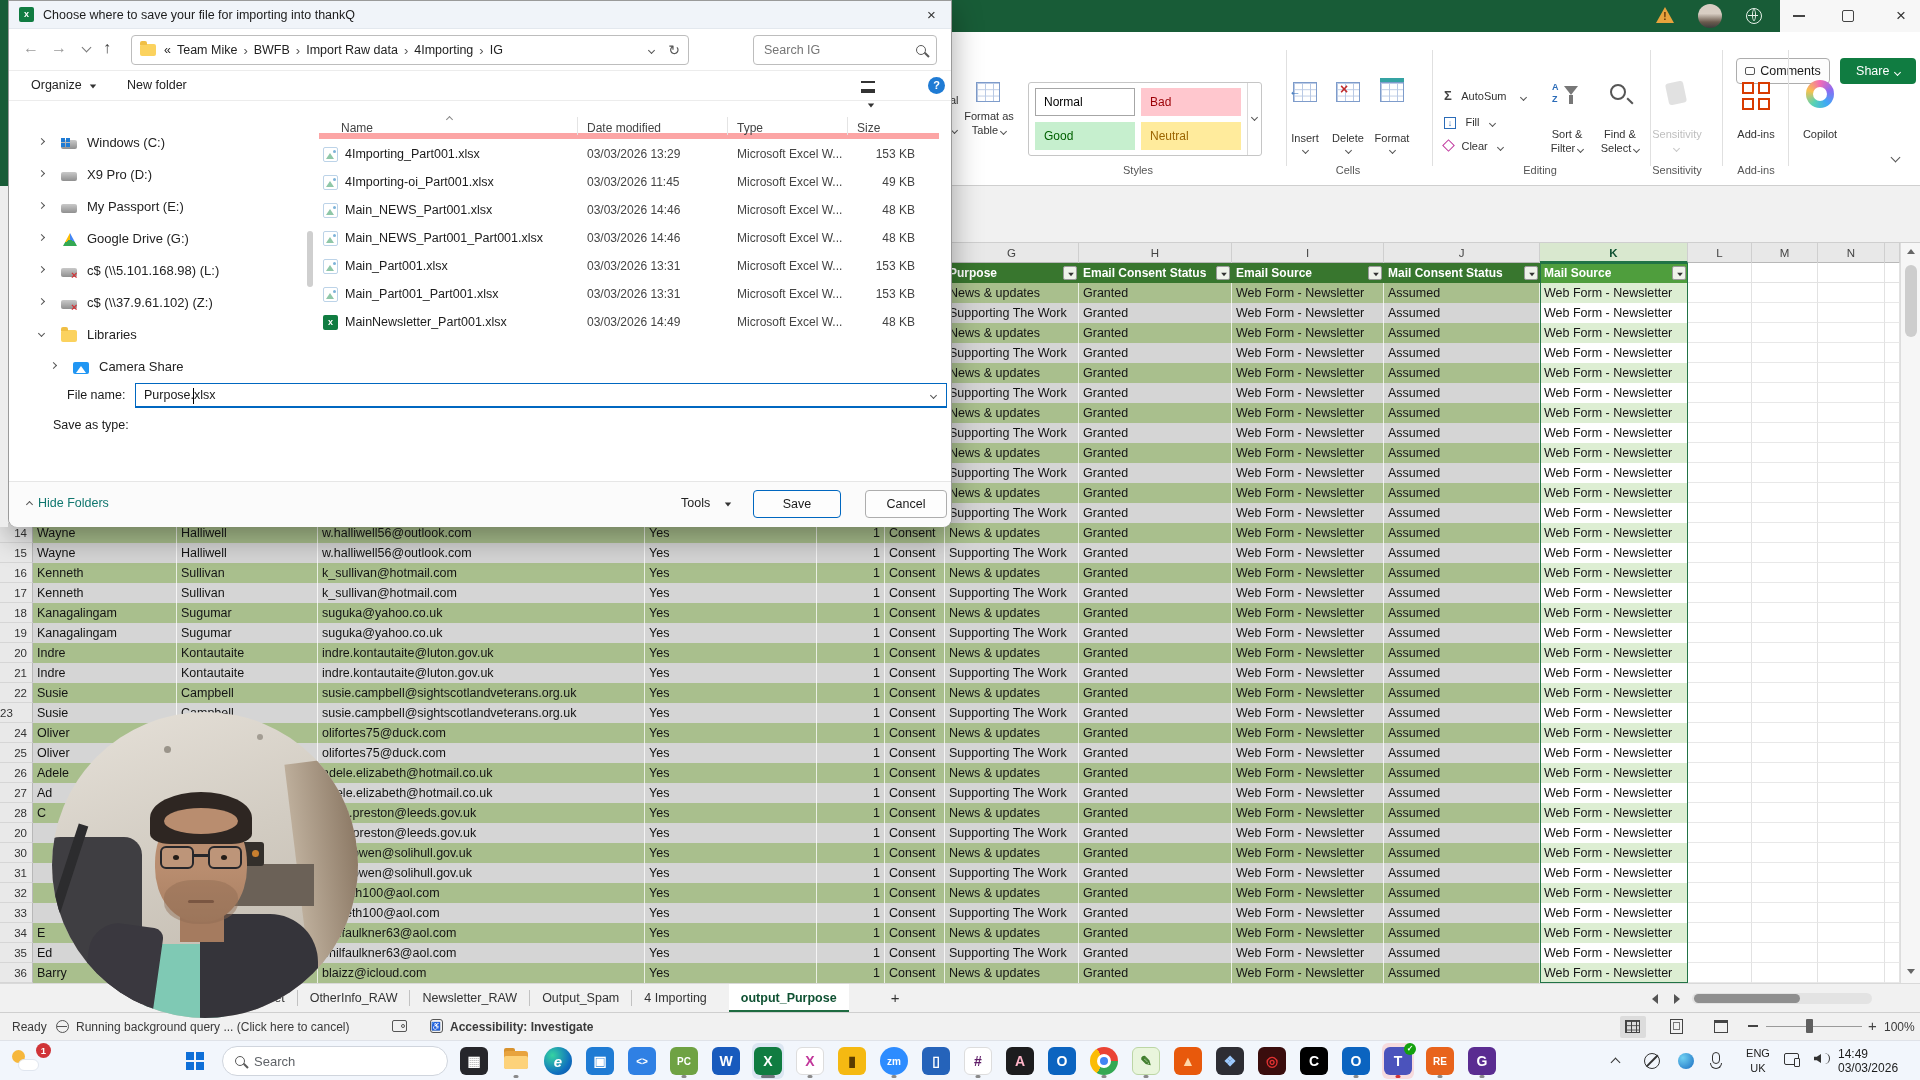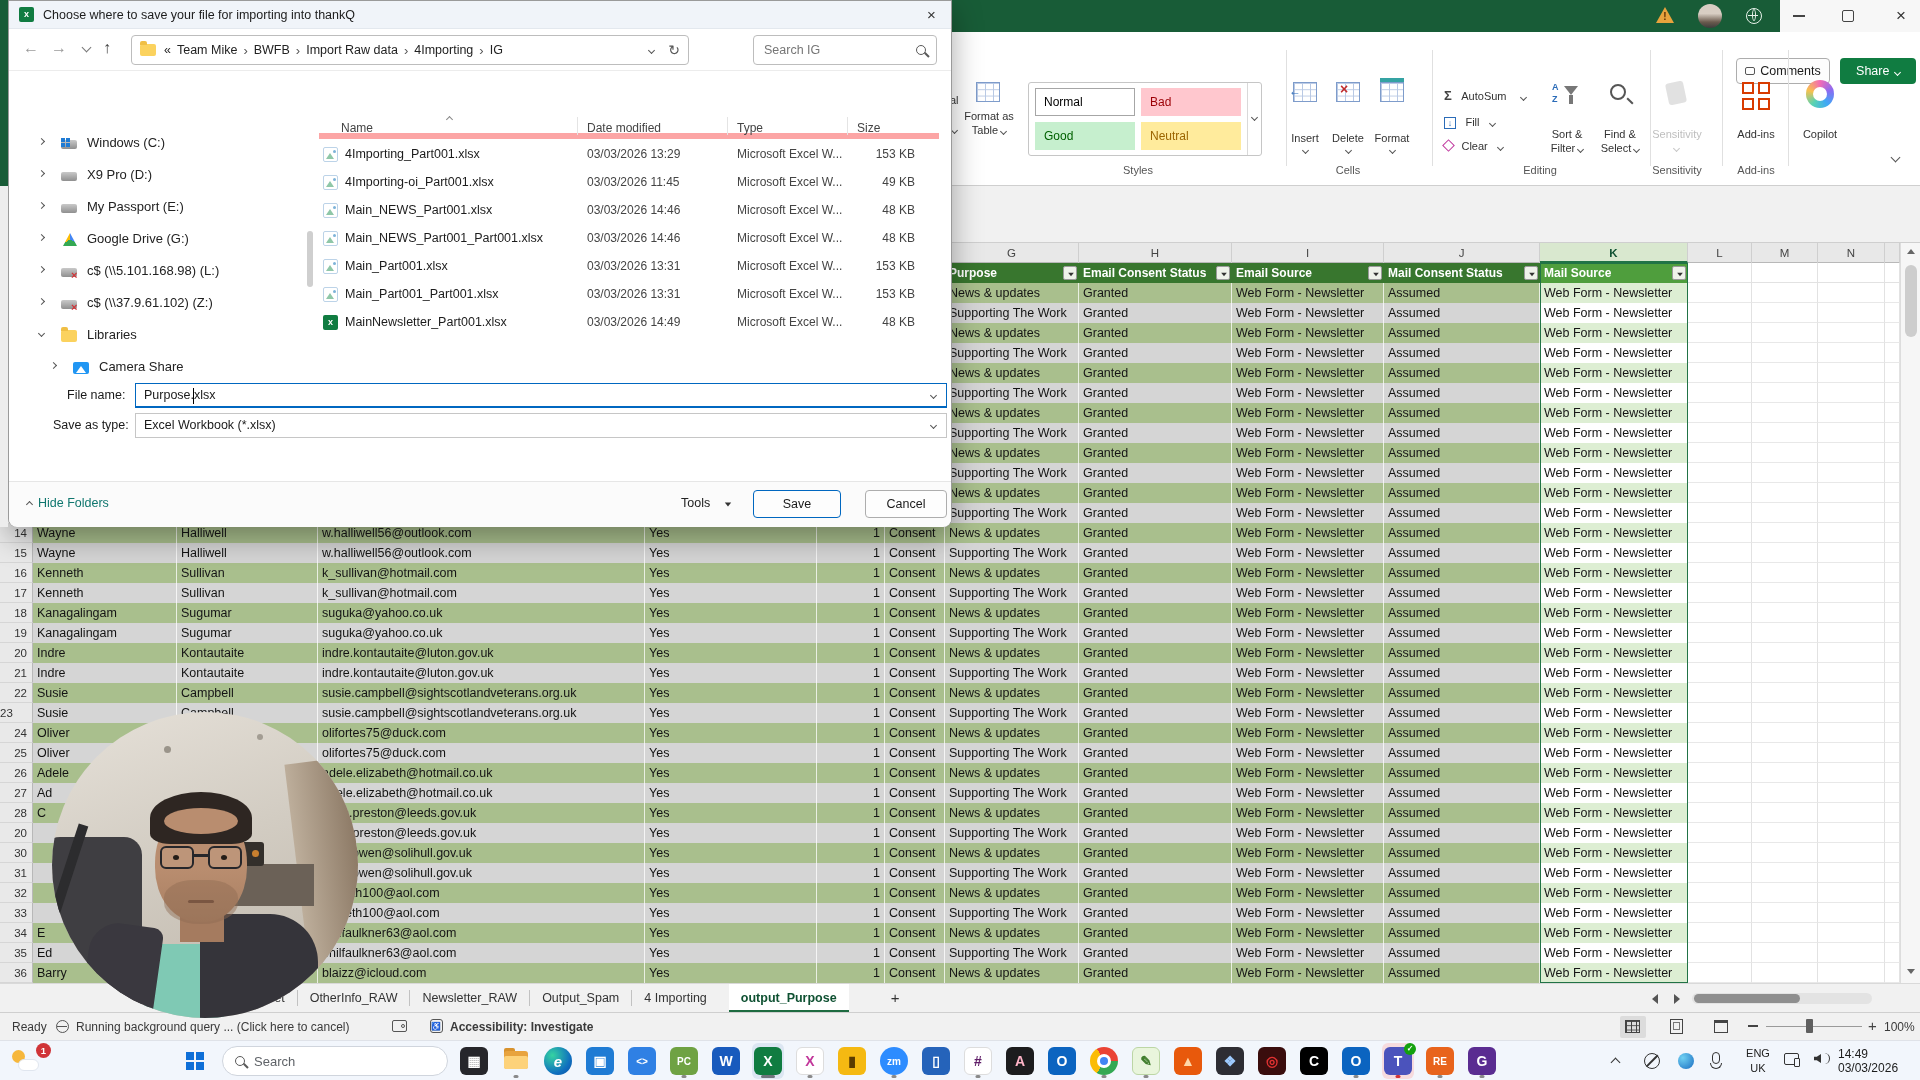--- a/index.html
+++ b/index.html
@@ -871,20 +871,29 @@
       <span style="flex:1"></span>
       <span class="chv down sm" style="margin-right:14px"></span>
       <span style="font-size:14px;color:#555">↻</span>
     </div>
     <div class="a box" style="left:744px;top:6px;width:184px;height:30px;display:flex;align-items:center;padding:0 10px">
       <span style="font-size:12.5px;color:#767676;flex:1">Search IG</span>
       <span class="mag"></span>
     </div>
   </div>
 
+  <div class="a" style="left:0;top:70px;width:942px;height:30px;border-bottom:1px solid #ececec">
+    <span class="a" style="left:22px;top:7px;font-size:12.5px;color:#222"><span>Organize</span> <span class="tri-down" style="display:inline-block;margin-left:4px;transform:scale(.8)"></span></span>
+    <span class="a" style="left:118px;top:7px;font-size:12.5px;color:#222">New folder</span>
+    <span class="a" style="left:852px;top:8px;width:30px;height:14px">
+      <span style="display:inline-block;width:14px;height:12px;border-top:2px solid #333;border-bottom:2px solid #333;box-shadow:0 -5px 0 -3px #333 inset"></span>
+      <span class="tri-down" style="display:inline-block;margin-left:6px;transform:translateY(-3px) scale(.8)"></span>
+    </span>
+    <span class="a" style="left:919px;top:6px;width:17px;height:17px;background:#1f7bd4;border-radius:50%;color:#fff;font-size:11px;font-weight:bold;text-align:center;line-height:17px">?</span>
+  </div>
 
   <div class="a" id="navtree" style="left:0;top:100px;width:296px;height:285px;overflow:hidden">
       <div style="position: absolute; left: 0px; top: 28px; width: 296px; height: 28px;">
         <div class="chv sm right" style="position: absolute; left: 30px; top: 10px;"></div>
         <div style="position: absolute; left: 52px; top: 8px; width: 18px; height: 14px;">
           <div class="drive" style="position: absolute; left: 0px; top: 3px;"></div>
           <div style="position: absolute; left: 0px; top: 1px; width: 4px; height: 4px; background: rgb(31, 123, 212);"></div>
           <div style="position: absolute; left: 5px; top: 1px; width: 4px; height: 4px; background: rgb(31, 123, 212);"></div>
           <div style="position: absolute; left: 0px; top: 6px; width: 4px; height: 4px; background: rgb(31, 123, 212);"></div>
           <div style="position: absolute; left: 5px; top: 6px; width: 4px; height: 4px; background: rgb(31, 123, 212);"></div>
@@ -1032,24 +1041,20 @@
   <div class="a" style="left:0;top:380px;width:942px;height:28px">
     <span class="a" style="left:58px;top:7px;font-size:12.5px">File name:</span>
     <div class="a" style="left:126px;top:2px;width:812px;height:25px;border:1px solid #0067c0;border-bottom:2px solid #0067c0;background:#fff;font-size:12.5px;line-height:23px;padding:0 8px">
       <span>Purpose.xlsx</span>
       <span class="a" style="left:57px;top:4px;width:1.3px;height:16px;background:#000"></span>
       <span class="a chv down sm" style="right:10px;top:9px"></span>
     </div>
   </div>
   <div class="a" style="left:0;top:410px;width:942px;height:28px">
     <span class="a" style="left:44px;top:7px;font-size:12.5px">Save as type:</span>
-    <div class="a" style="left:126px;top:2px;width:812px;height:25px;border:1px solid #c6c6c6;background:#fff;font-size:12.5px;line-height:23px;padding:0 8px">
-      <span>Excel Workbook (*.xlsx)</span>
-      <span class="a chv down sm" style="right:10px;top:9px"></span>
-    </div>
   </div>
 
   <div class="a" style="left:0;top:480px;width:942px;height:46px;background:#fbfbfb;border-top:1px solid #e6e6e6;border-radius:0 0 8px 8px">
     <span class="a" style="left:18px;top:14px;font-size:12.5px;color:#0f766e"><span class="chv up sm" style="margin-right:6px"></span><span>Hide Folders</span></span>
     <span class="a" style="left:672px;top:14px;font-size:12.5px;color:#222"><span>Tools</span><span class="tri-down" style="display:inline-block;margin-left:14px;transform:scale(.8)"></span></span>
     <span class="a btn" style="left:744px;top:8px;width:88px;height:28px;line-height:26px;border:1.5px solid #0067c0">Save</span>
     <span class="a btn" style="left:856px;top:8px;width:82px;height:28px;line-height:26px">Cancel</span>
   </div>
 </div>
 

